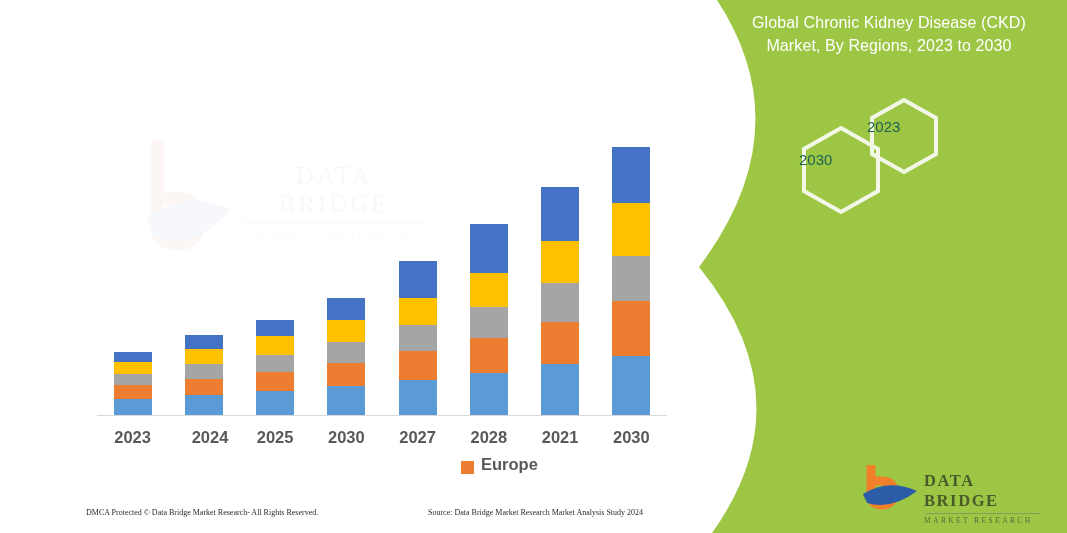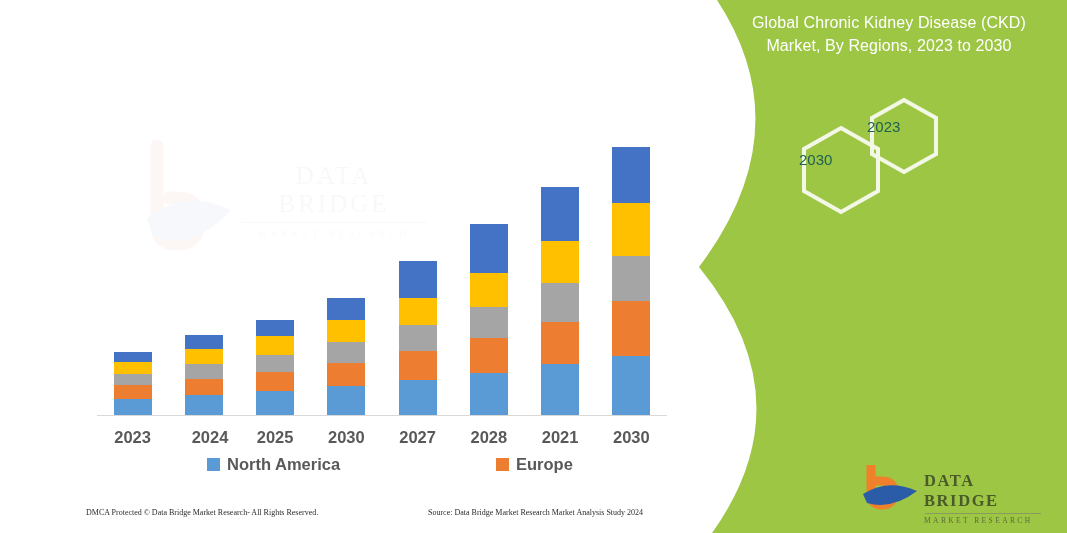--- a/index.html
+++ b/index.html
@@ -201,25 +201,21 @@
       <div class="x-label" style="left: -0.375px;">2023</div>
       <div class="x-label" style="left: 77px; text-align: center;">2024</div>
       <div class="x-label" style="left: 142.125px;">2025</div>
       <div class="x-label" style="left: 213.375px;">2030</div>
       <div class="x-label" style="left: 284.625px;">2027</div>
       <div class="x-label" style="left: 355.875px; text-align: center;">2028</div>
       <div class="x-label" style="left: 427.125px;">2021</div>
       <div class="x-label" style="left: 498.375px;">2030</div>
     </div>
   <div id="legend">
-      <div class="legend-item" style="left: 110px;">
-        <span class="legend-swatch" style="background: rgb(91, 155, 213);"></span>
-        <span class="legend-text">North America</span>
-      </div>
-      <div class="legend-item" style="left: 399px;">
+      <div class="legend-item" style="left: 364px; align-items: flex-end;">
         <span class="legend-swatch" style="background: rgb(237, 125, 49);"></span>
         <span class="legend-text">Europe</span>
       </div>
     </div>
 
   <div id="footer-left">DMCA Protected © Data Bridge Market Research- All Rights Reserved.</div>
   <div id="footer-right">Source: Data Bridge Market Research Market Analysis Study 2024</div>
 </div>
 
 <div id="green-panel">

